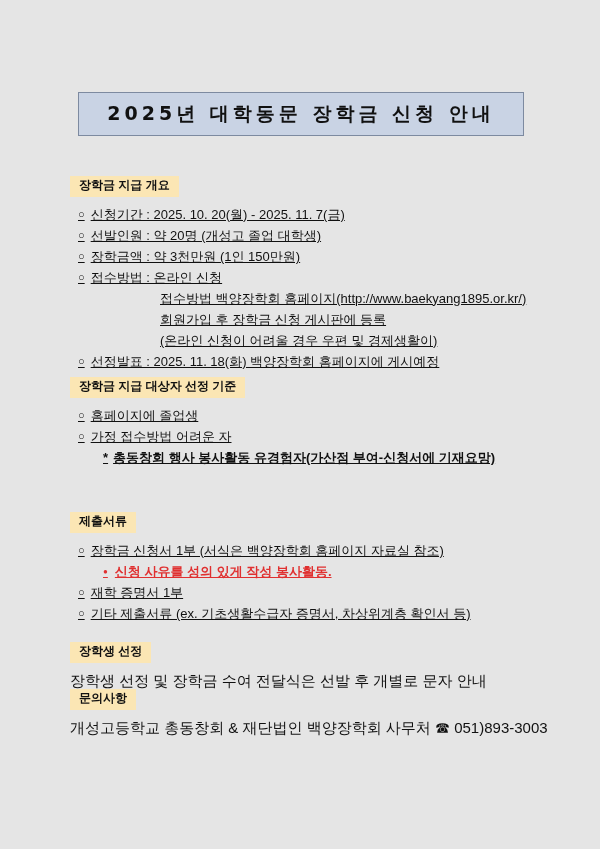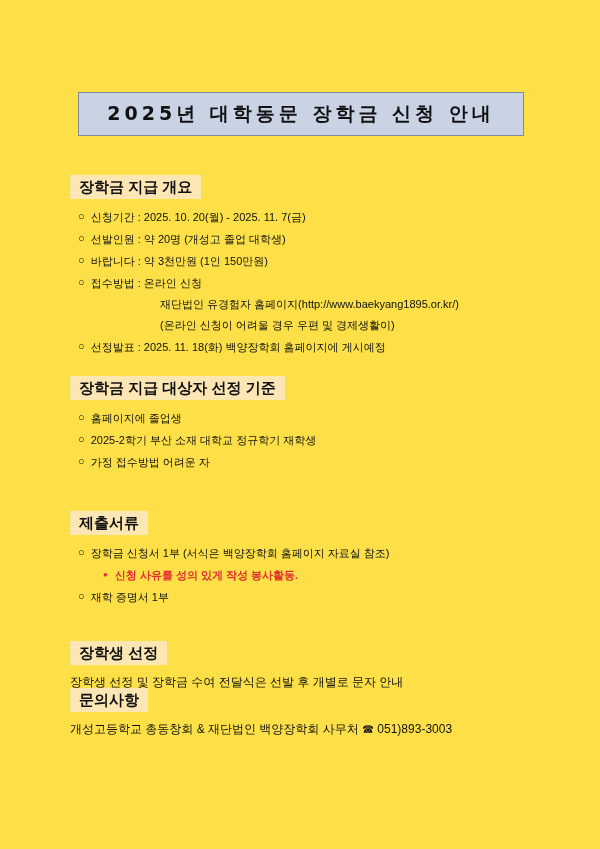--- a/index.html
+++ b/index.html
@@ -14,21 +14,21 @@
     color: #000000;
     position: relative;
     overflow: hidden;
   }
   .page {
     width: 600px;
     height: 849px;
     box-sizing: border-box;
     padding: 0;
     position: relative;
-    background: #fde047;
+    background: #e5e5e5;
   }
   
   .title-banner {
     position: absolute;
     left: 78px;
     top: 92px;
     width: 444px;
     height: 42px;
     background: #c9d3e4;
     border: 1px solid #7d8aa0;
@@ -47,35 +47,36 @@
   
   .section {
     position: absolute;
     left: 70px;
     width: 470px;
   }
   .sec-head {
     display: inline-block;
     background: #fbe6b4;
     padding: 3px 9px 4px 9px;
-    font-size: 15px;
+    font-size: 12px;
     font-weight: bold;
     color: #111;
     line-height: 1.15;
     white-space: nowrap;
   }
   .body-block {
     margin-top: 7px;
     padding-left: 8px;
   }
   .line {
-    font-size: 11px;
+    font-size: 13px;
     line-height: 21px;
     color: #111;
     white-space: nowrap;
+    text-decoration: underline;
   }
   .line.indent2 { padding-left: 82px; }
   .line.indent3 { padding-left: 25px; }
   .bullet-circle::before {
     content: "○";
     font-size: 11px;
     margin-right: 6px;
     vertical-align: 1px;
   }
   .bullet-star::before {
@@ -88,63 +89,65 @@
     font-size: 8px;
     margin-right: 7px;
     vertical-align: 2px;
   }
   .red {
     color: #e03030;
     font-weight: bold;
   }
   .bold { font-weight: bold; }
   .plain-line {
-    font-size: 12px;
+    font-size: 15px;
     line-height: 21px;
     color: #111;
     white-space: nowrap;
   }
 </style>
 </head>
 <body>
 
 <div class="page">
 
   <div class="title-banner">
     <div class="title-text">2025년 대학동문 장학금 신청 안내</div>
   </div>
 
   <div class="section" style="top:175px;">
     <div class="sec-head">장학금 지급 개요</div>
     <div class="body-block">
       <div class="line bullet-circle">신청기간 : 2025. 10. 20(월) - 2025. 11. 7(금)</div>
       <div class="line bullet-circle">선발인원 : 약 20명 (개성고 졸업 대학생)</div>
-      <div class="line bullet-circle">바랍니다 : 약 3천만원 (1인 150만원)</div>
+      <div class="line bullet-circle">장학금액 : 약 3천만원 (1인 150만원)</div>
       <div class="line bullet-circle">접수방법 : 온라인 신청</div>
-      <div class="line indent2">재단법인 유경험자 홈페이지(http://www.baekyang1895.or.kr/)</div>
+      <div class="line indent2">접수방법 백양장학회 홈페이지(http://www.baekyang1895.or.kr/)</div>
+      <div class="line indent2">회원가입 후 장학금 신청 게시판에 등록</div>
       <div class="line indent2">(온라인 신청이 어려울 경우 우편 및 경제생활이)</div>
       <div class="line bullet-circle">선정발표 : 2025. 11. 18(화) 백양장학회 홈페이지에 게시예정</div>
     </div>
   </div>
 
   <div class="section" style="top:376px;">
     <div class="sec-head">장학금 지급 대상자 선정 기준</div>
     <div class="body-block">
       <div class="line bullet-circle">홈페이지에 졸업생</div>
-      <div class="line bullet-circle">2025-2학기 부산 소재 대학교 정규학기 재학생</div>
       <div class="line bullet-circle">가정 접수방법 어려운 자</div>
+      <div class="line bullet-star bold indent3">총동창회 행사 봉사활동 유경험자(가산점 부여-신청서에 기재요망)</div>
     </div>
   </div>
 
   <div class="section" style="top:511px;">
     <div class="sec-head">제출서류</div>
     <div class="body-block">
       <div class="line bullet-circle">장학금 신청서 1부 (서식은 백양장학회 홈페이지 자료실 참조)</div>
       <div class="line bullet-dot red indent3">신청 사유를 성의 있게 작성 봉사활동.</div>
       <div class="line bullet-circle">재학 증명서 1부</div>
+      <div class="line bullet-circle">기타 제출서류 (ex. 기초생활수급자 증명서, 차상위계층 확인서 등)</div>
     </div>
   </div>
 
   <div class="section" style="top:641px;">
     <div class="sec-head">장학생 선정</div>
     <div class="body-block" style="padding-left:0;">
       <div class="plain-line">장학생 선정 및 장학금 수여 전달식은 선발 후 개별로 문자 안내</div>
     </div>
   </div>
 

